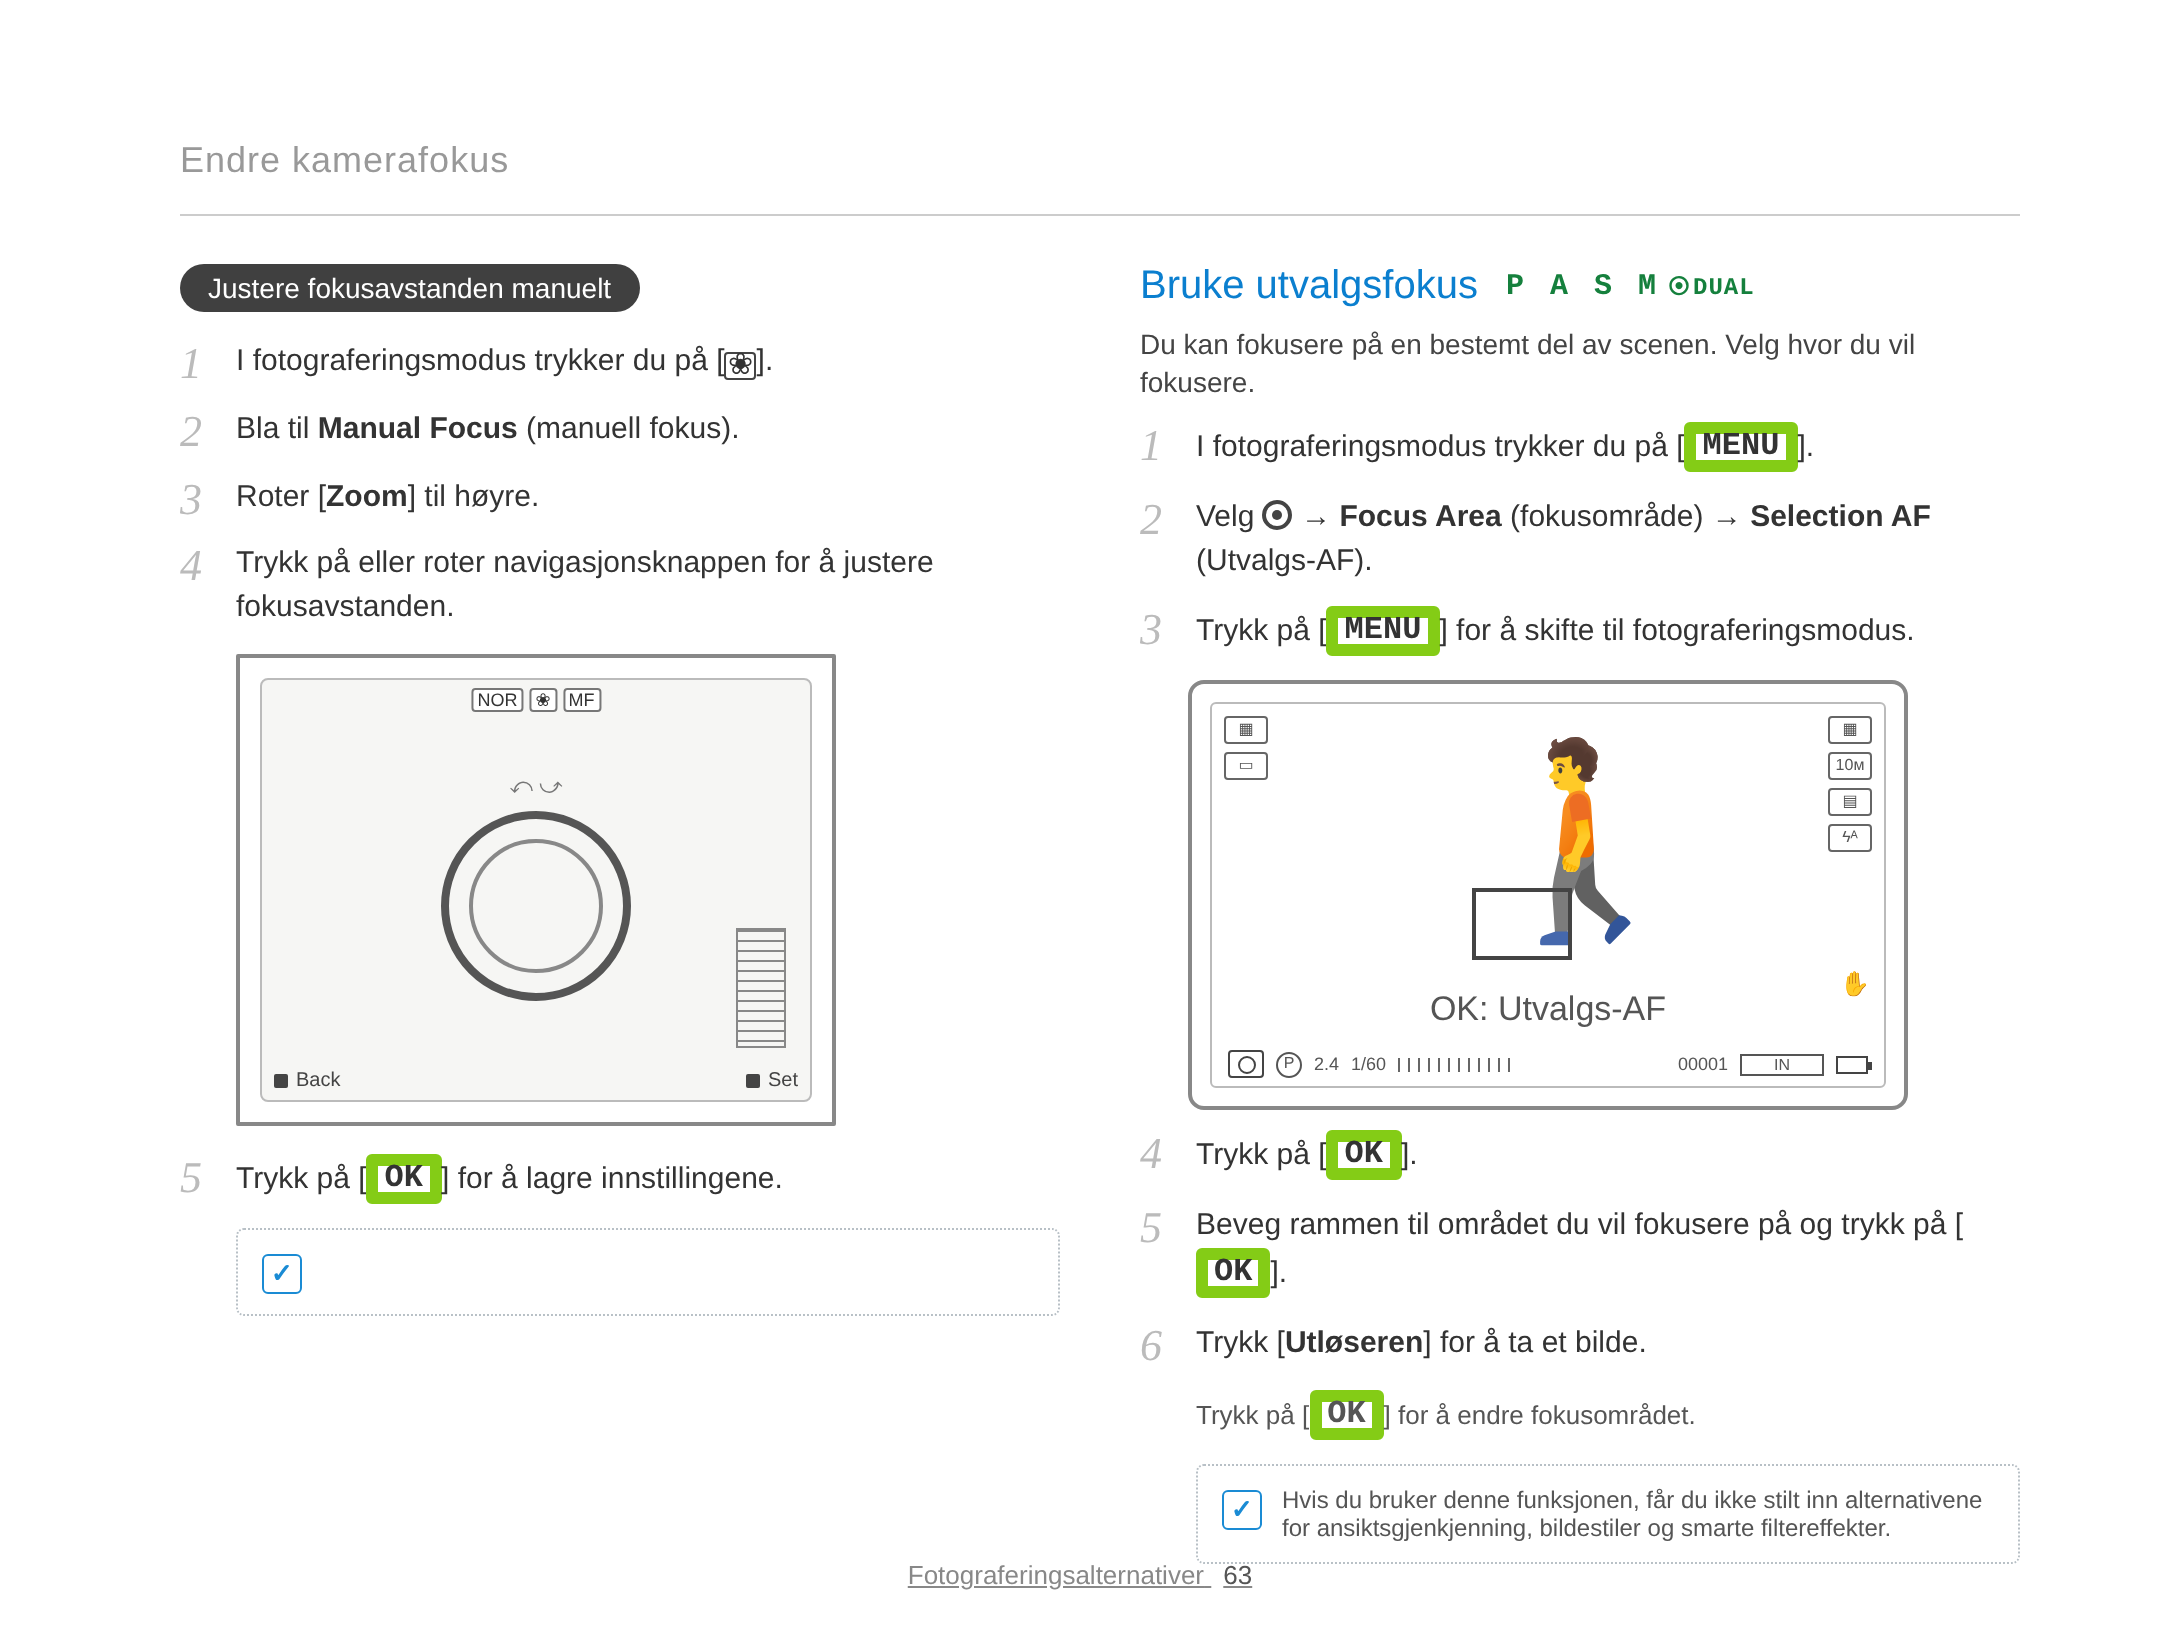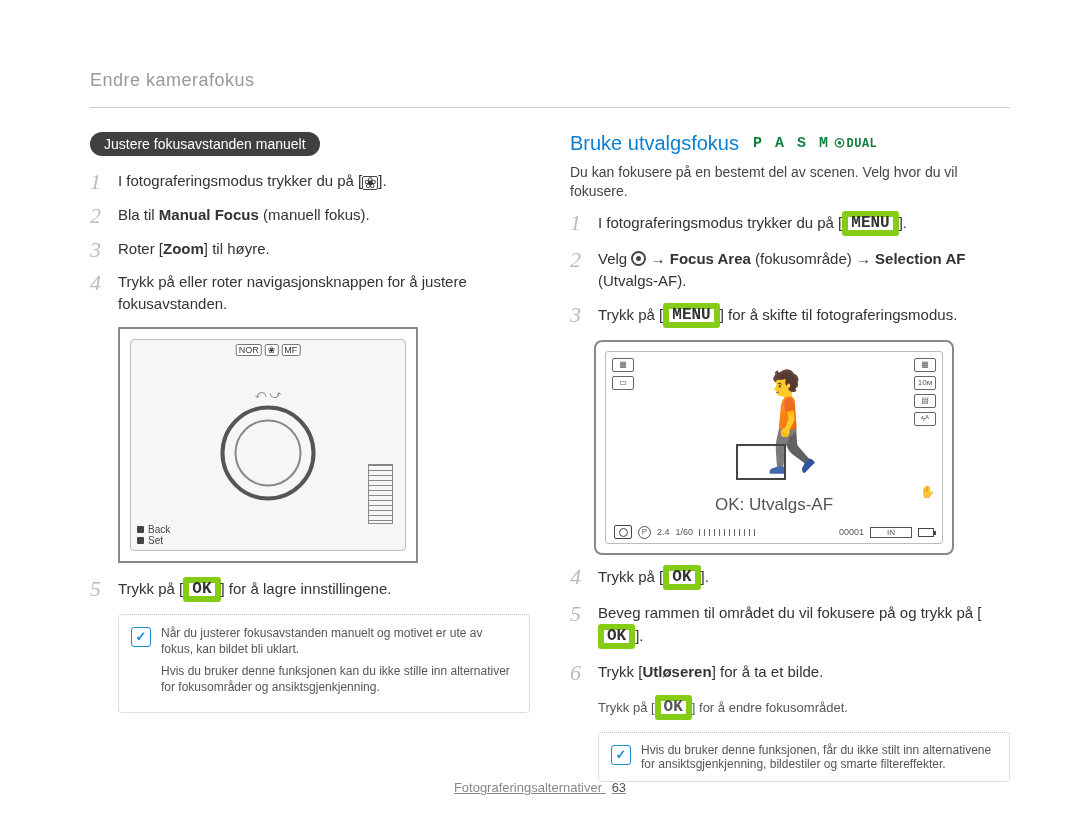--- a/index.html
+++ b/index.html
@@ -117,21 +117,21 @@
   .illus-top span { font-size:9px; border:1px solid #777; padding:0 2px; border-radius:2px; background:#fff;}
   .dial {
     position:absolute; left:50%; top:54%; transform:translate(-50%,-50%);
     width:95px; height:95px; border:4px solid #555; border-radius:50%;
   }
   .dial::before { content:""; position:absolute; inset:10px; border:2px solid #888; border-radius:50%;}
   .arc-arrows { position:absolute; top:-22px; left:50%; transform:translateX(-50%); font-size:11px; color:#777;}
   .scale { position:absolute; bottom:26px; right:12px; width:25px; height:60px;
     background: repeating-linear-gradient(#888 0 1px, transparent 1px 5px);
     border:1px solid #888;}
-  .illus-bottom { position:absolute; bottom:4px; left:6px; right:6px; display:flex; justify-content:space-between; font-size:10px; color:#444;flex-direction:column;}
+  .illus-bottom { position:absolute; bottom:4px; left:6px; right:6px; display:flex; justify-content:space-between; font-size:10px; color:#444;}
   .illus-bottom .bk { display:inline-flex; align-items:center; gap:4px;}
   .illus-bottom .bk::before{content:""; width:7px;height:7px;background:#444;border-radius:1px;display:inline-block;}
 
   
   .illus2 {
     width: 360px; height: 215px;
     border: 2px solid #888; border-radius: 8px;
     margin: 8px 0 10px 24px;
     background: #fff; position: relative;
   }
@@ -217,24 +217,20 @@
     </div>
 
     <ol class="steps" start="5" style="counter-reset: step 4">
       <li>
         <span>Trykk på [</span><span class="btn-label">OK</span><span>] for å lagre innstillingene.</span>
       </li>
     </ol>
 
     <div class="note">
       <div class="note-mark">✓</div>
-      <ul>
-        <li>Når du justerer fokusavstanden manuelt og motivet er ute av fokus, kan bildet bli uklart.</li>
-        <li>Hvis du bruker denne funksjonen kan du ikke stille inn alternativer for fokusområder og ansiktsgjenkjenning.</li>
-      </ul>
     </div>
   </div>
 
   <div class="col">
     <div class="section-heading">
       <span class="main">Bruke utvalgsfokus</span>
       <span class="mode-letters">
         <span>P A S M</span>
         <span class="dual-icon">DUAL</span>
       </span>

